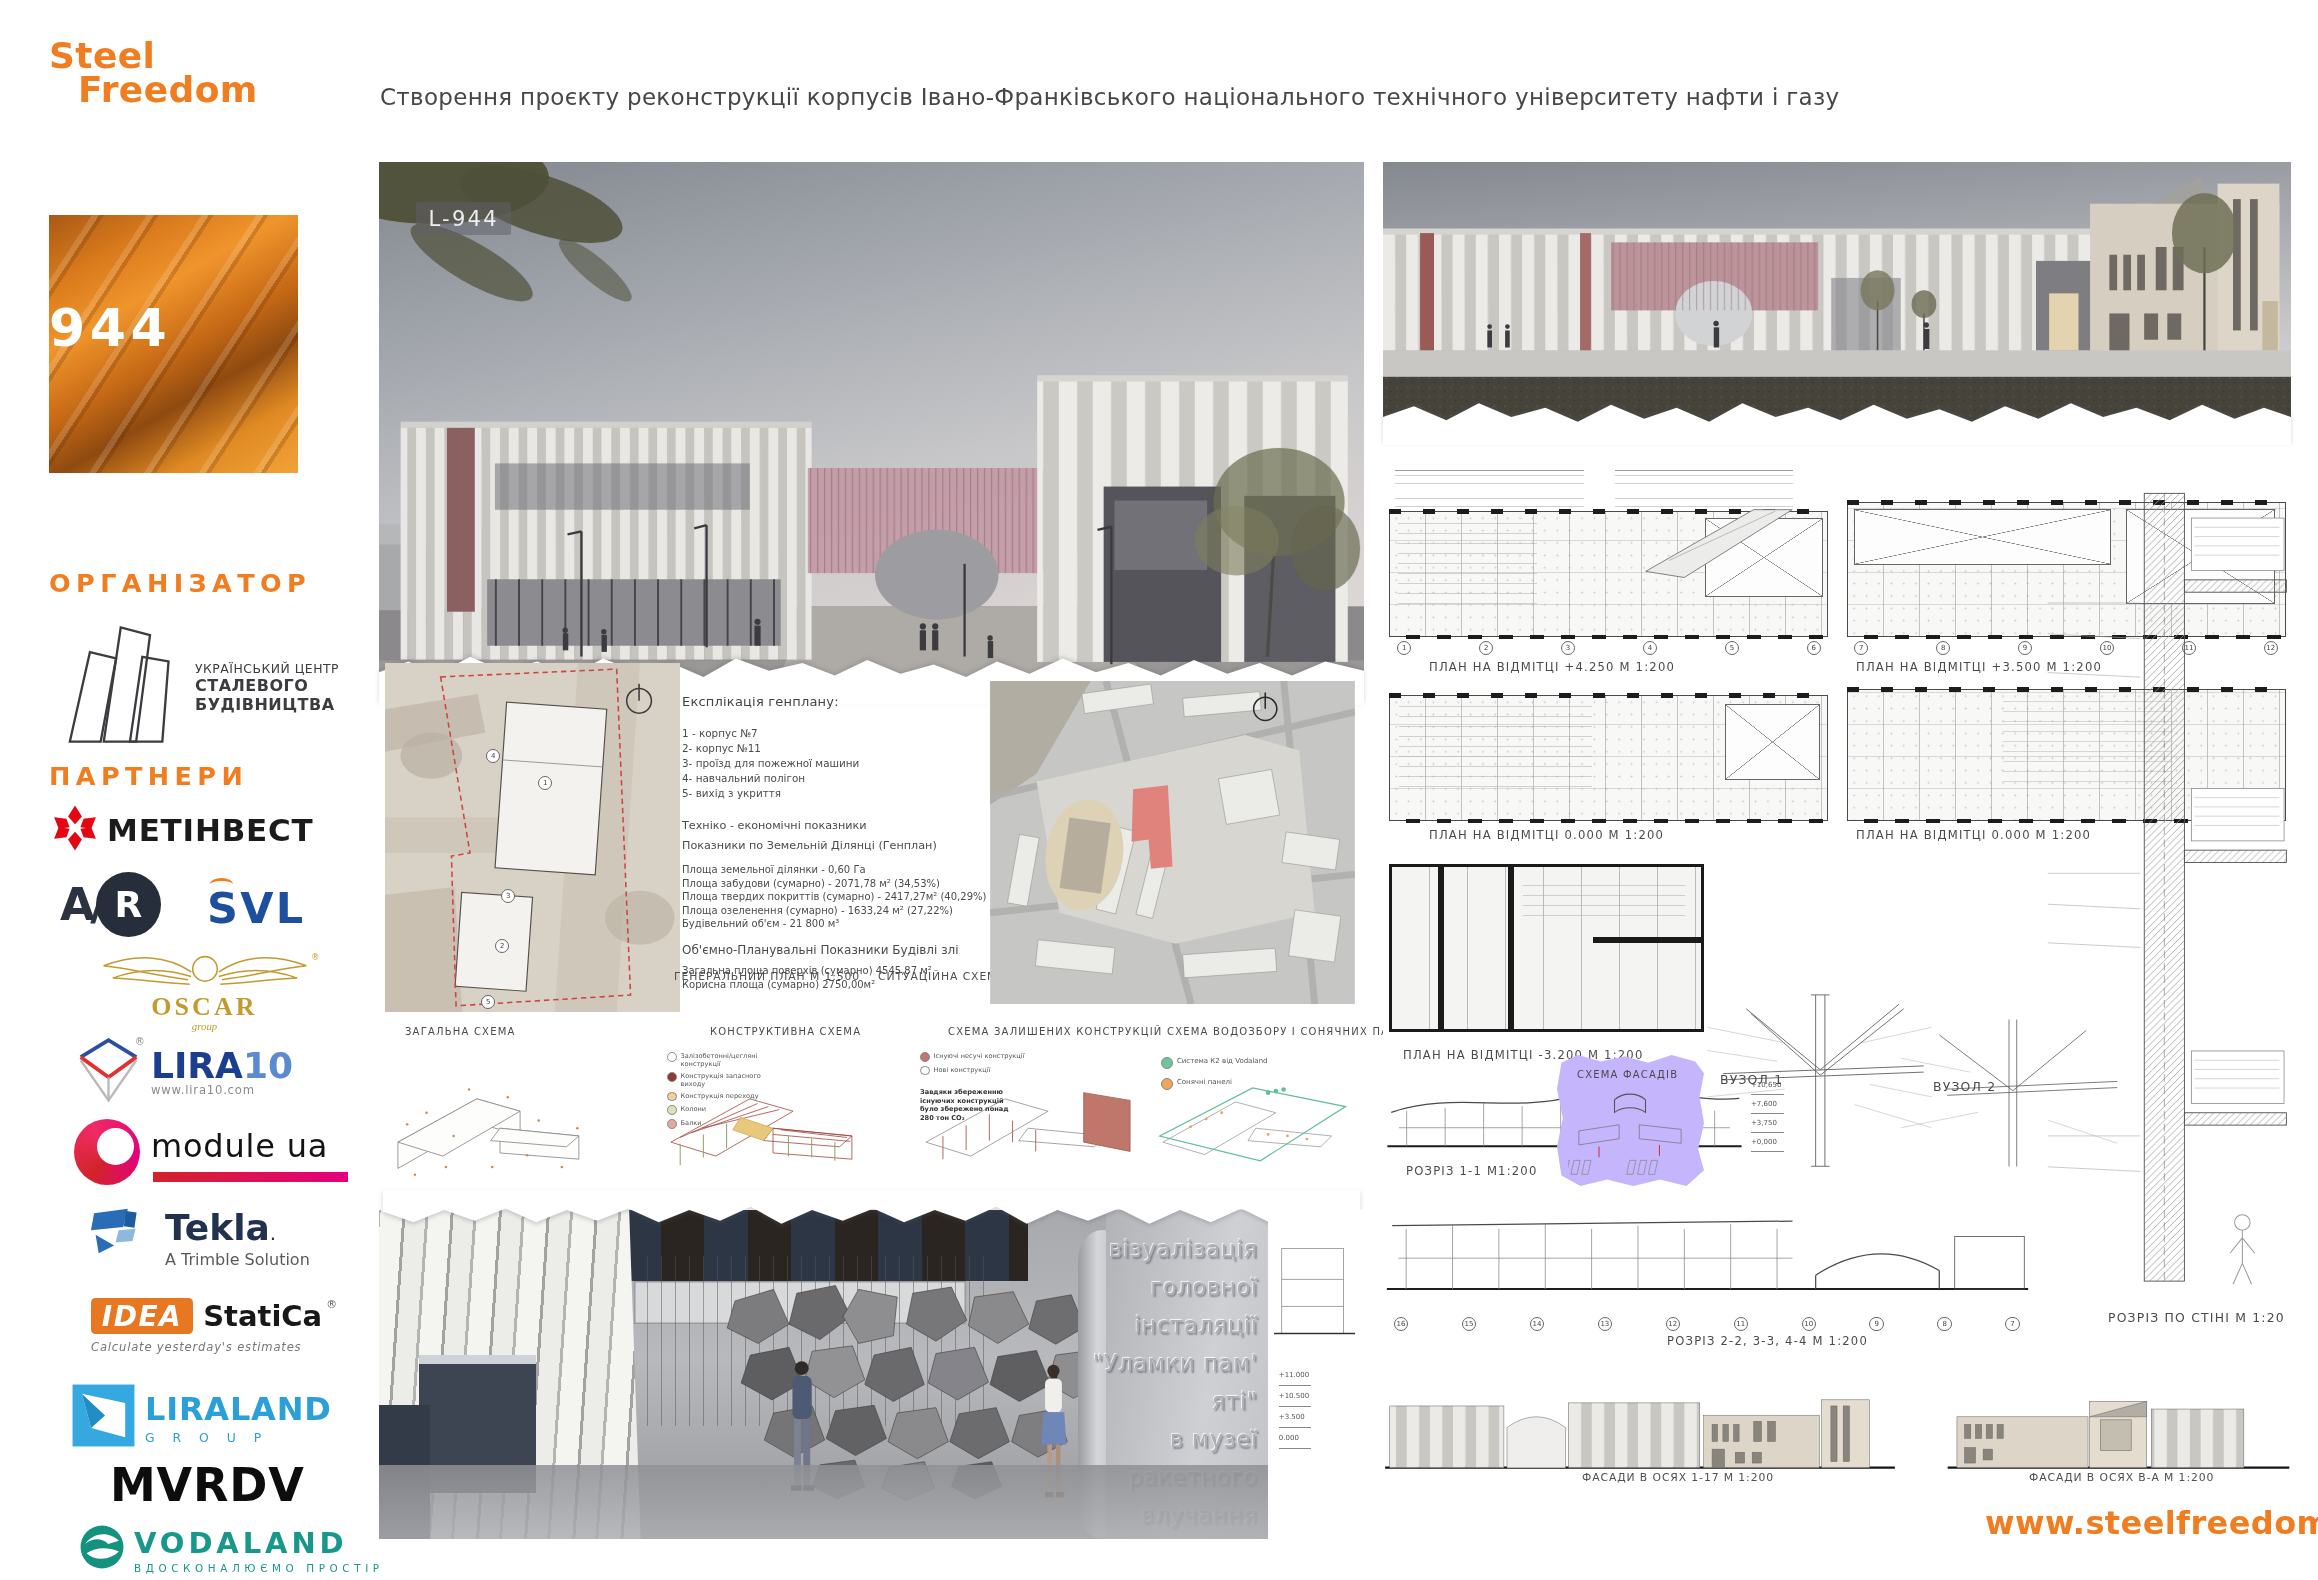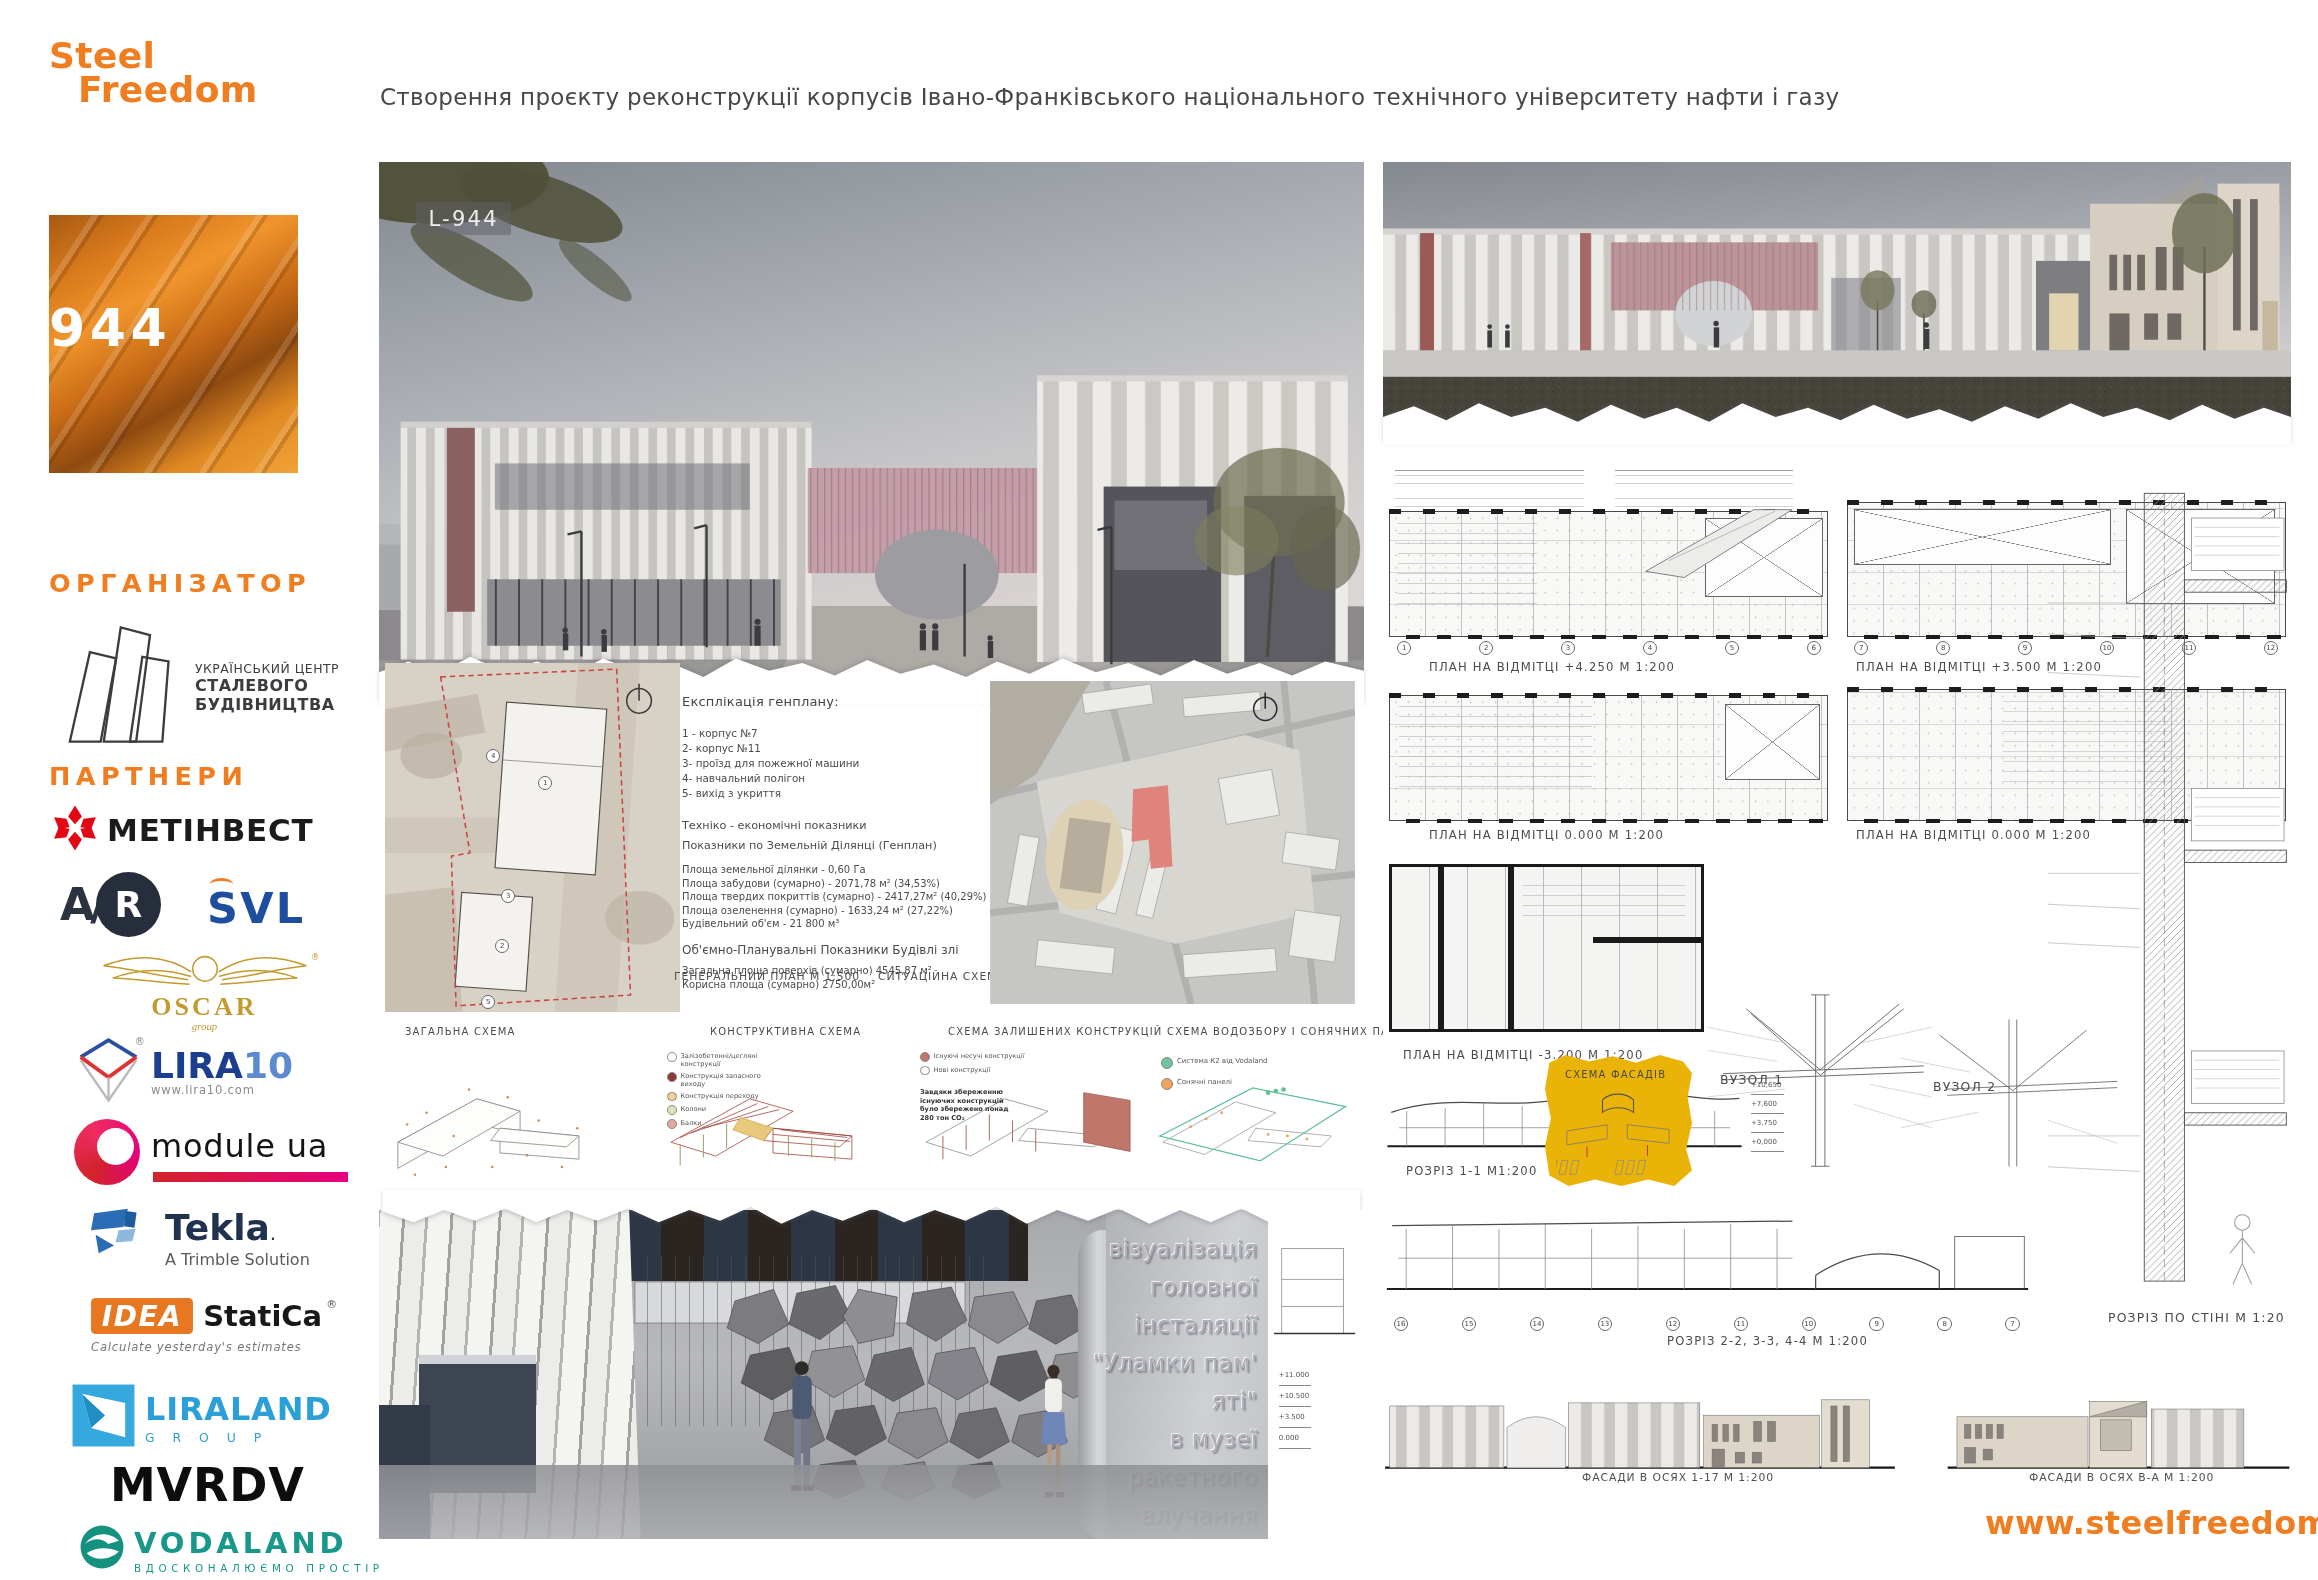--- a/index.html
+++ b/index.html
@@ -746,21 +746,21 @@
     </svg>
     <div class="ab levels" style="left:368px;top:914px;line-height:18px">
 
     <span>+10,650</span>
         <span>+7,600</span>
         <span>+3,750</span>
         <span>+0,000</span>
       </div>
     <div class="ab lbl" style="left:23px;top:1002px">РОЗРІЗ 1-1  М1:200</div>
 
-    <div class="ab" style="left:162px;top:893px;width:147px;height:131px;background:#eab308;
+    <div class="ab" style="left:174px;top:893px;width:147px;height:131px;background:#c4b5fd;
          clip-path:polygon(3% 6%,14% 0,30% 5%,46% 1%,62% 6%,78% 0,94% 5%,100% 14%,97% 32%,100% 52%,96% 72%,100% 88%,88% 100%,70% 95%,52% 100%,34% 95%,16% 100%,3% 92%,0 70%,4% 48%,0 26%);
          filter:drop-shadow(0 1.5px 3.1px rgba(80,80,90,.35))">
       <div class="ab lbl" style="left:20px;top:14px;font-size:10px">СХЕМА ФАСАДІВ</div>
       <svg class="ab" style="left:10.8px;top:31px" width="124" height="93" viewBox="0 0 160 120">
         <path d="M60 18 C70 8 90 8 100 18 L100 34 C90 26 70 26 60 34 Z" fill="none" stroke="#555" stroke-width="1.4"></path>
         <g fill="none" stroke="#777" stroke-width="1">
           <polygon points="14,58 66,50 66,68 14,76"></polygon>
             <polygon points="92,50 146,56 146,74 92,68"></polygon>
         </g>
         <g stroke="#c23b3b" stroke-width="1.4">

